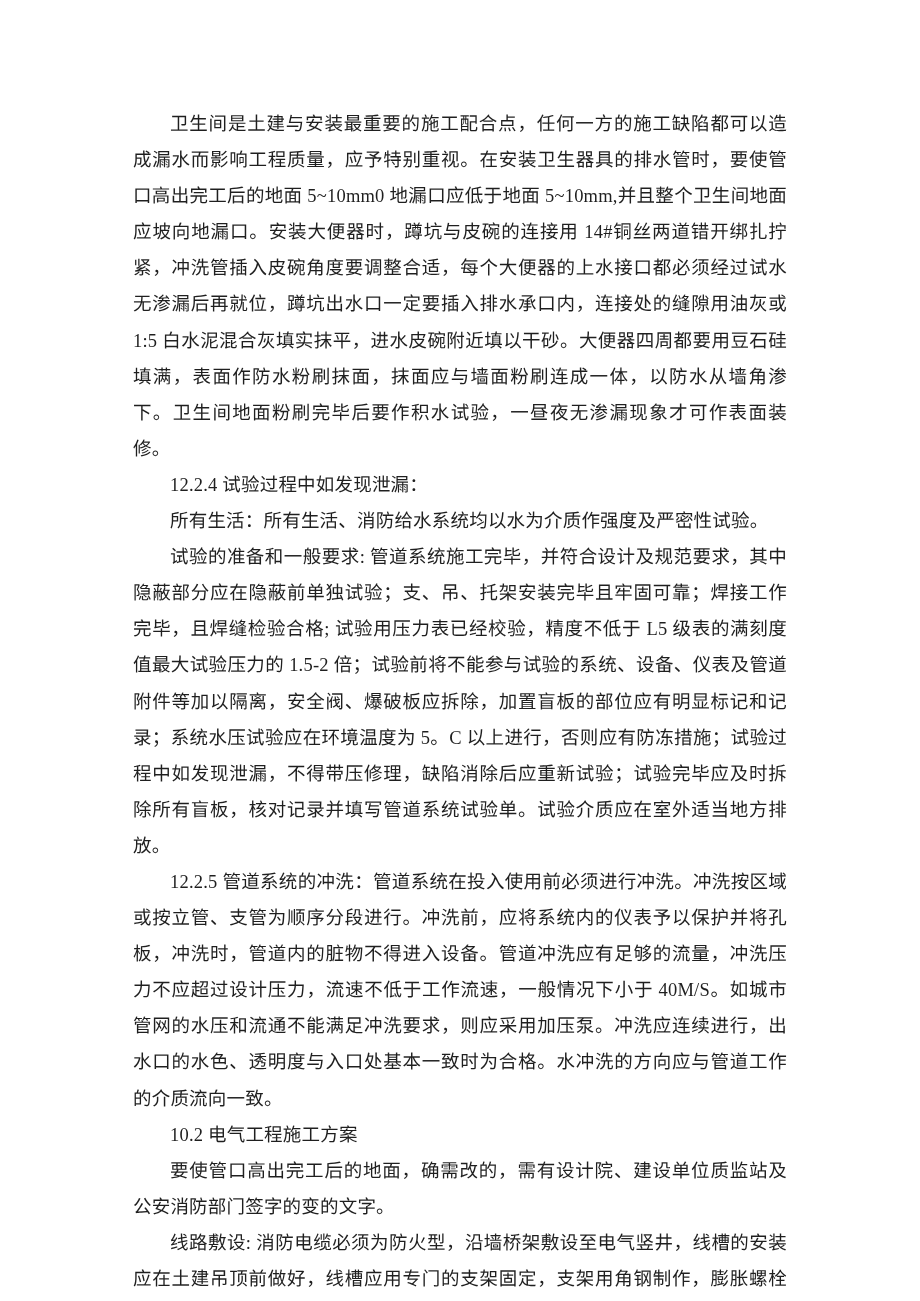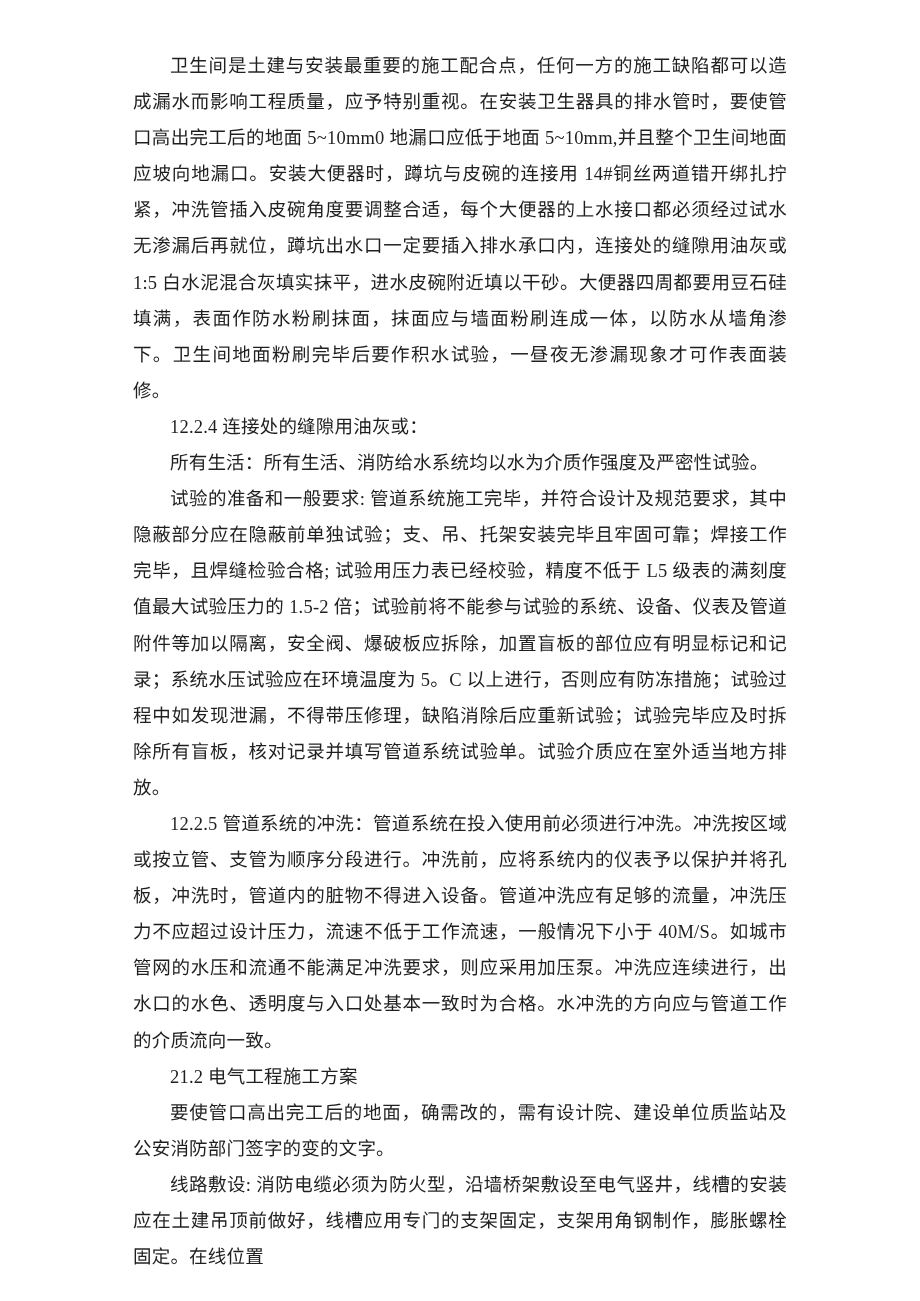--- a/index.html
+++ b/index.html
@@ -6,21 +6,21 @@
     margin: 0;
     padding: 0;
     background: #ffffff;
   }
   .page {
     position: relative;
     width: 920px;
     height: 1301px;
     background: #ffffff;
     box-sizing: border-box;
-    padding: 48px 133px 0 133px;
+    padding: 106px 133px 0 133px;
     overflow: hidden;
   }
   .doc-body {
     width: 654px;
   }
   .doc-body p {
     margin: 0;
     padding: 0;
     font-family: "Liberation Serif", "DejaVu Serif", serif;
     font-size: 18.5px;
@@ -32,21 +32,21 @@
     word-break: break-all;
     letter-spacing: 0.2px;
   }
 </style>
 </head>
 <body>
 
 <div class="page">
   <div class="doc-body">
     <p>卫生间是土建与安装最重要的施工配合点，任何一方的施工缺陷都可以造成漏水而影响工程质量，应予特别重视。在安装卫生器具的排水管时，要使管口高出完工后的地面 5~10mm0 地漏口应低于地面 5~10mm,并且整个卫生间地面应坡向地漏口。安装大便器时，蹲坑与皮碗的连接用 14#铜丝两道错开绑扎拧紧，冲洗管插入皮碗角度要调整合适，每个大便器的上水接口都必须经过试水无渗漏后再就位，蹲坑出水口一定要插入排水承口内，连接处的缝隙用油灰或 1:5 白水泥混合灰填实抹平，进水皮碗附近填以干砂。大便器四周都要用豆石硅填满，表面作防水粉刷抹面，抹面应与墙面粉刷连成一体，以防水从墙角渗下。卫生间地面粉刷完毕后要作积水试验，一昼夜无渗漏现象才可作表面装修。</p>
-    <p>12.2.4 连接处的缝隙用油灰或：</p>
+    <p>12.2.4 试验过程中如发现泄漏：</p>
     <p>所有生活：所有生活、消防给水系统均以水为介质作强度及严密性试验。</p>
     <p>试验的准备和一般要求: 管道系统施工完毕，并符合设计及规范要求，其中隐蔽部分应在隐蔽前单独试验；支、吊、托架安装完毕且牢固可靠；焊接工作完毕，且焊缝检验合格; 试验用压力表已经校验，精度不低于 L5 级表的满刻度值最大试验压力的 1.5-2 倍；试验前将不能参与试验的系统、设备、仪表及管道附件等加以隔离，安全阀、爆破板应拆除，加置盲板的部位应有明显标记和记录；系统水压试验应在环境温度为 5。C 以上进行，否则应有防冻措施；试验过程中如发现泄漏，不得带压修理，缺陷消除后应重新试验；试验完毕应及时拆除所有盲板，核对记录并填写管道系统试验单。试验介质应在室外适当地方排放。</p>
     <p>12.2.5 管道系统的冲洗：管道系统在投入使用前必须进行冲洗。冲洗按区域或按立管、支管为顺序分段进行。冲洗前，应将系统内的仪表予以保护并将孔板，冲洗时，管道内的脏物不得进入设备。管道冲洗应有足够的流量，冲洗压力不应超过设计压力，流速不低于工作流速，一般情况下小于 40M/S。如城市管网的水压和流通不能满足冲洗要求，则应采用加压泵。冲洗应连续进行，出水口的水色、透明度与入口处基本一致时为合格。水冲洗的方向应与管道工作的介质流向一致。</p>
-    <p>21.2 电气工程施工方案</p>
+    <p>10.2 电气工程施工方案</p>
     <p>要使管口高出完工后的地面，确需改的，需有设计院、建设单位质监站及公安消防部门签字的变的文字。</p>
     <p>线路敷设: 消防电缆必须为防火型，沿墙桥架敷设至电气竖井，线槽的安装应在土建吊顶前做好，线槽应用专门的支架固定，支架用角钢制作，膨胀螺栓固定。在线位置</p>
   </div>
 </div>
 
 </body></html>

